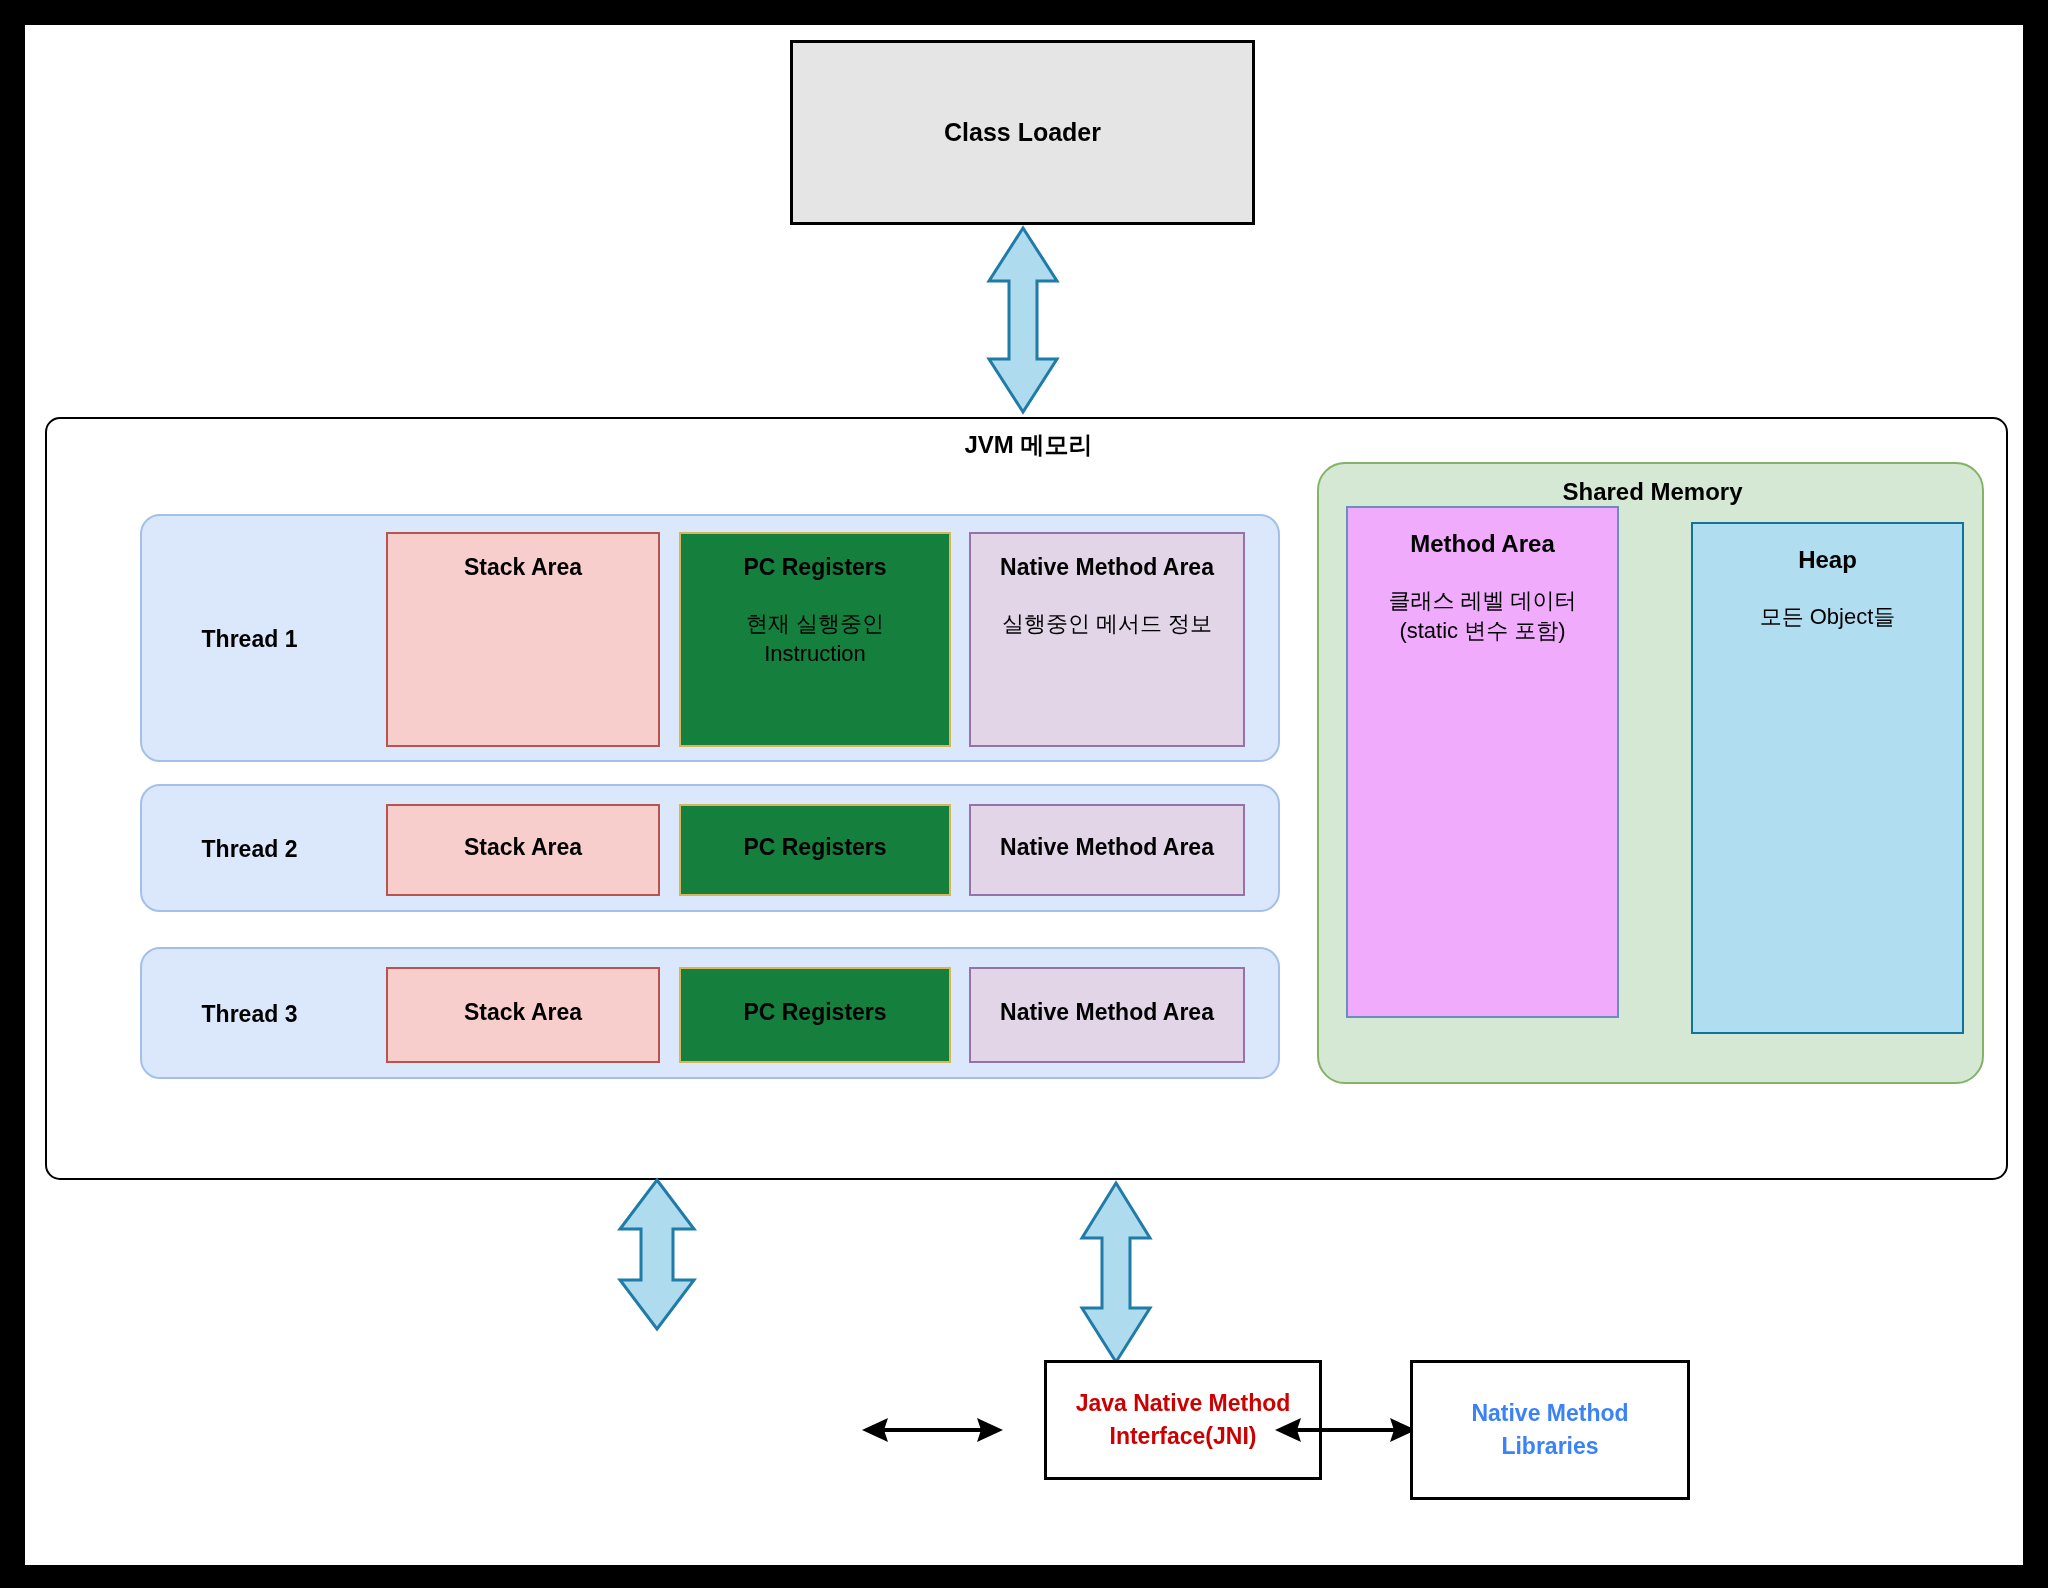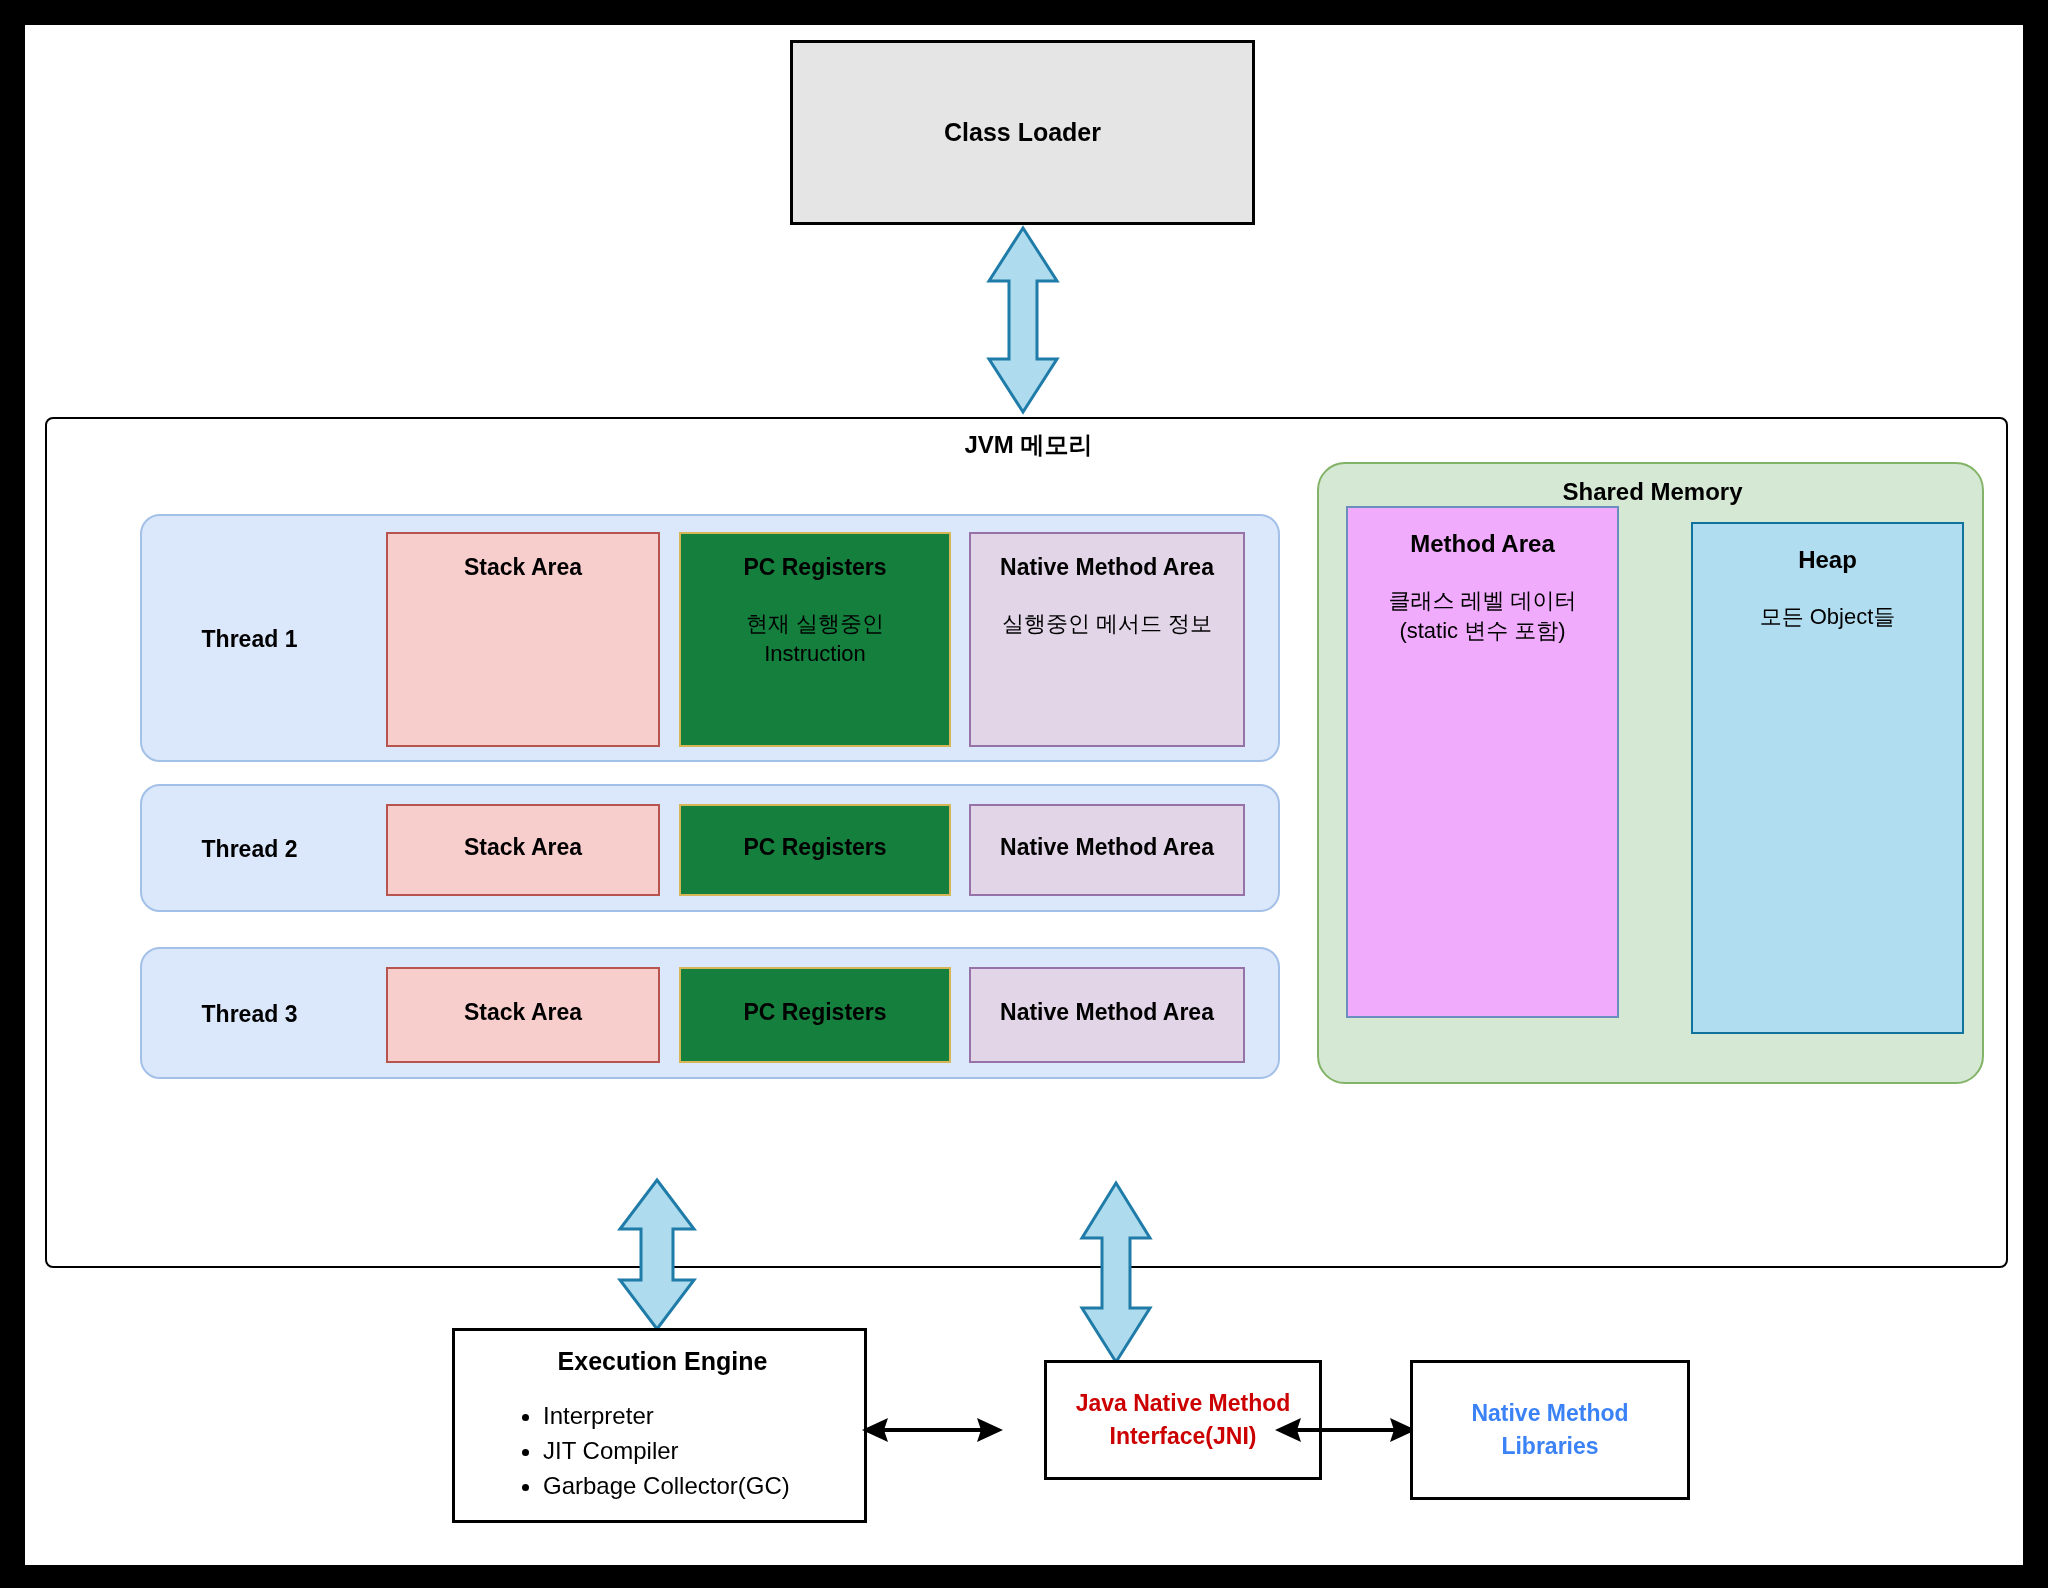--- a/index.html
+++ b/index.html
@@ -7,21 +7,21 @@
   #canvas{position:absolute;left:25px;top:25px;width:1998px;height:1540px;background:#fff;overflow:hidden;}
   .box{position:absolute;box-sizing:border-box;}
   .txt{position:absolute;text-align:center;color:#000;}
 
   
   #class-loader{left:765px;top:15px;width:465px;height:185px;border:3px solid #000;background:#e5e5e5;
     display:flex;align-items:center;justify-content:center;}
   #class-loader .lbl{font-size:25px;font-weight:bold;}
 
   
-  #jvm{left:20px;top:392px;width:1963px;height:851px;border:2.5px solid #000;border-radius:8px;background:#fff;}
+  #jvm{left:20px;top:392px;width:1963px;height:763px;border:2.5px solid #000;border-radius:15px;background:#fff;}
   #jvm-title{left:0;top:10px;width:1963px;font-size:24px;font-weight:bold;}
 
   
   .thread-row{border:2px solid #a3c0e8;background:#dbe7fb;border-radius:20px;}
   #thread1{left:93px;top:95px;width:1140px;height:248px;}
   #thread2{left:93px;top:365px;width:1140px;height:128px;}
   #thread3{left:93px;top:528px;width:1140px;height:132px;}
   .thread-label{position:absolute;left:20px;width:175px;text-align:center;font-size:23px;font-weight:bold;}
   #thread1 .thread-label{top:110px;}
   #thread2 .thread-label{top:50px;}
@@ -155,28 +155,20 @@
   </div>
 
   <svg class="varrow" style="left:590px;top:1152px;" width="84" height="155" viewBox="0 0 84 155">
     <polygon points="42,3 79,52 58,52 58,103 79,103 42,152 5,103 26,103 26,52 5,52" fill="#aedbed" stroke="#1f7ba8" stroke-width="3"></polygon>
   </svg>
 
   <svg class="varrow" style="left:1053px;top:1155px;" width="76" height="185" viewBox="0 0 76 185">
     <polygon points="38,3 72,58 52,58 52,128 72,128 38,182 4,128 24,128 24,58 4,58" fill="#aedbed" stroke="#1f7ba8" stroke-width="3"></polygon>
   </svg>
 
-  <div class="box" id="exec-engine">
-    <div id="exec-title">Execution Engine</div>
-    <ul id="exec-list">
-      <li>Interpreter</li>
-      <li>JIT Compiler</li>
-      <li>Garbage Collector(GC)</li>
-    </ul>
-  </div>
 
   <svg class="harrow" style="left:835px;top:1385px;" width="145" height="40" viewBox="0 0 145 40">
     <line x1="22" y1="20" x2="123" y2="20" stroke="#000" stroke-width="4"></line>
     <polygon points="2,20 28,8 24,20 28,32" fill="#000"></polygon>
     <polygon points="143,20 117,8 121,20 117,32" fill="#000"></polygon>
   </svg>
 
   <div class="box" id="jni">
     <span class="lbl" style="color:#cc0000">
       <span>Java Native Method</span><br>

